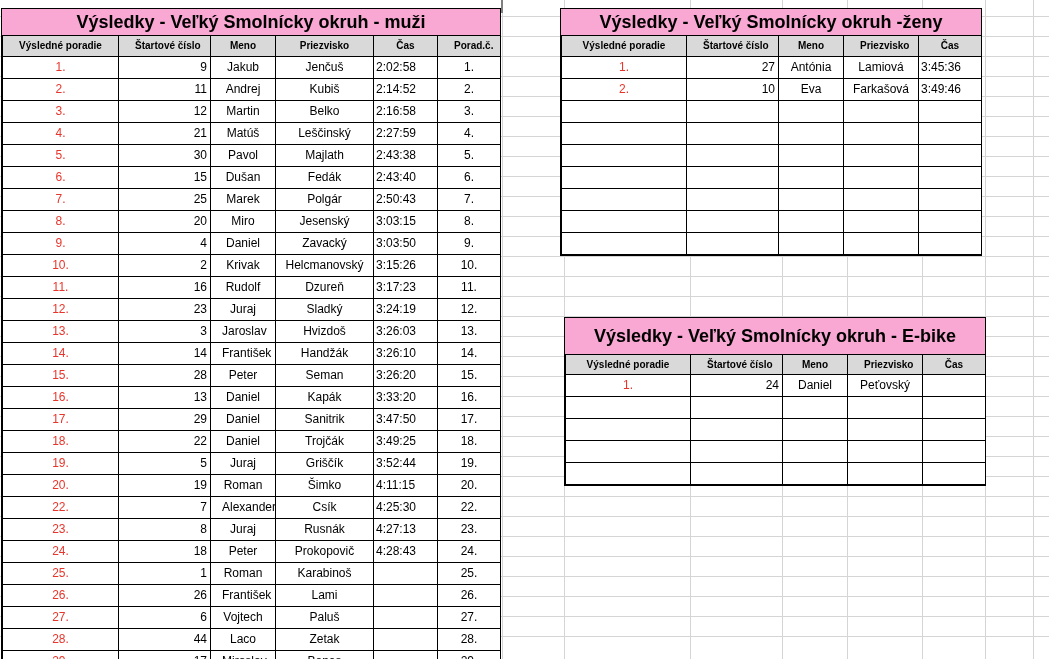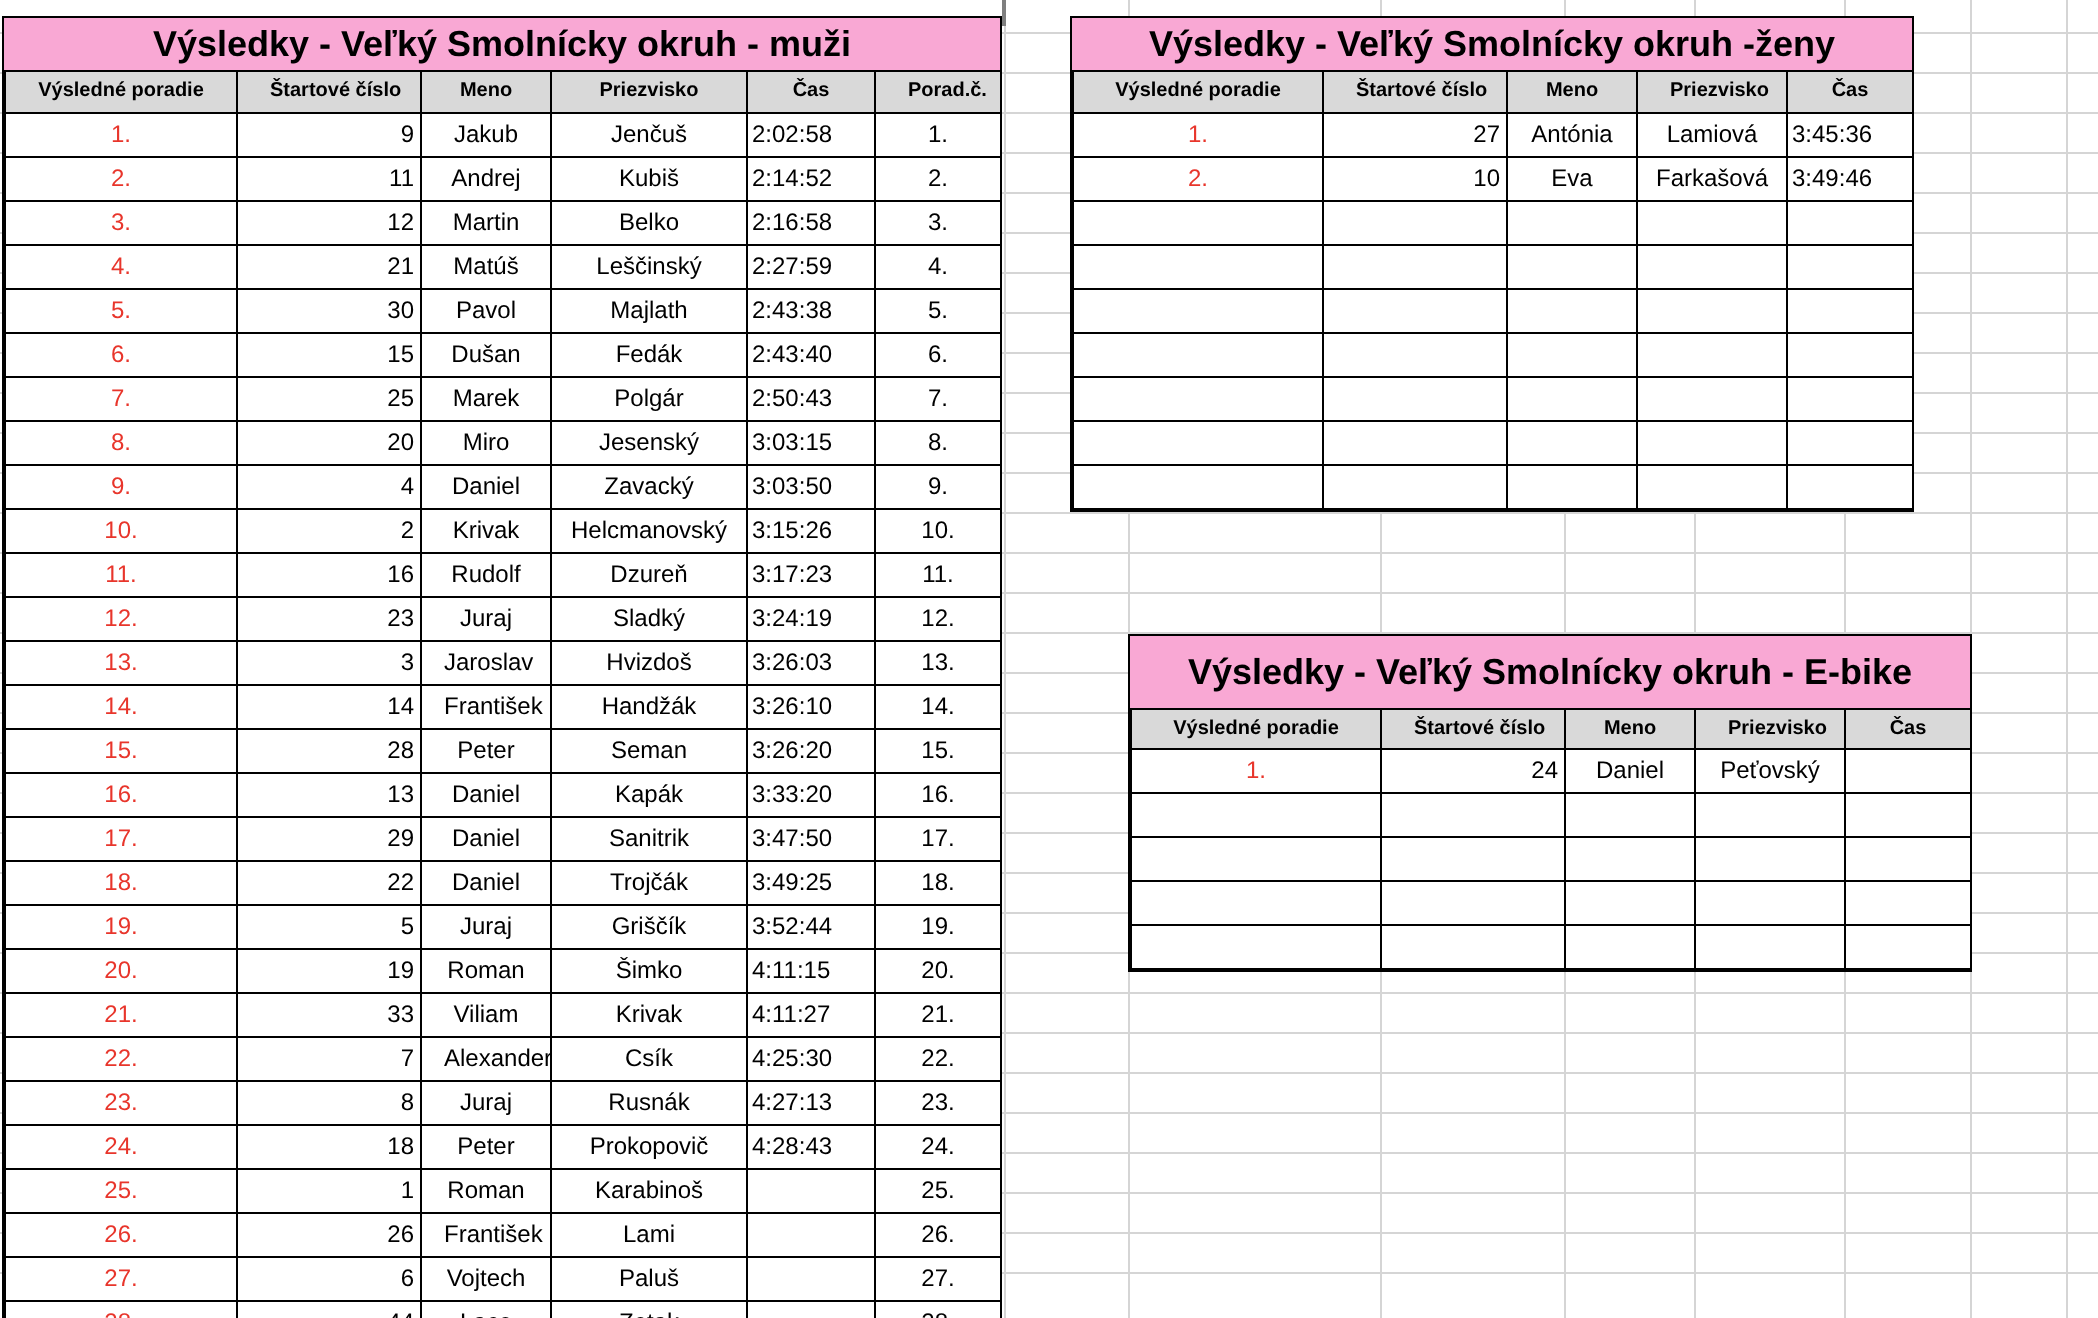--- a/index.html
+++ b/index.html
@@ -247,28 +247,20 @@
           </tr>
           <tr>
             <td class="rank">20.</td>
             <td class="bib">19</td>
             <td class="first">Roman</td>
             <td class="last">Šimko</td>
             <td class="time">4:11:15</td>
             <td class="order">20.</td>
           </tr>
           <tr>
-            <td class="rank">21.</td>
-            <td class="bib">33</td>
-            <td class="first">Viliam</td>
-            <td class="last">Krivak</td>
-            <td class="time">4:11:27</td>
-            <td class="order">21.</td>
-          </tr>
-          <tr>
             <td class="rank">22.</td>
             <td class="bib">7</td>
             <td class="first">Alexander</td>
             <td class="last">Csík</td>
             <td class="time">4:25:30</td>
             <td class="order">22.</td>
           </tr>
           <tr>
             <td class="rank">23.</td>
             <td class="bib">8</td>
@@ -338,21 +330,21 @@
             <td class="bib"></td>
             <td class="first"></td>
             <td class="last"></td>
             <td class="time"></td>
             <td class="order"></td>
           </tr>
         </tbody>
     </table>
   </section>
 
-  <section class="xtable" style="left:535px;top:8px;width:420px">
+  <section class="xtable" style="left:560px;top:8px;width:420px">
     <div class="title">Výsledky - Veľký Smolnícky okruh -ženy</div>
     <table>
       <colgroup>
         <col style="width:125px">
           <col style="width:92px">
           <col style="width:65px">
         <col style="width:75px">
           <col style="width:63px">
       </colgroup>
       <thead>

